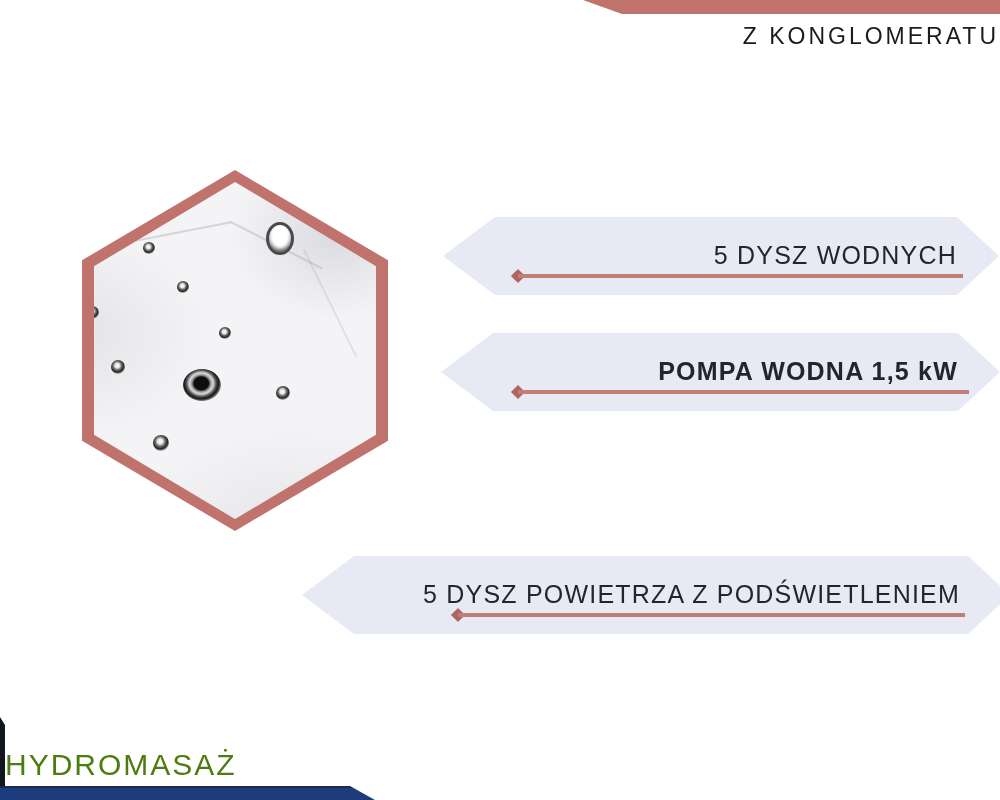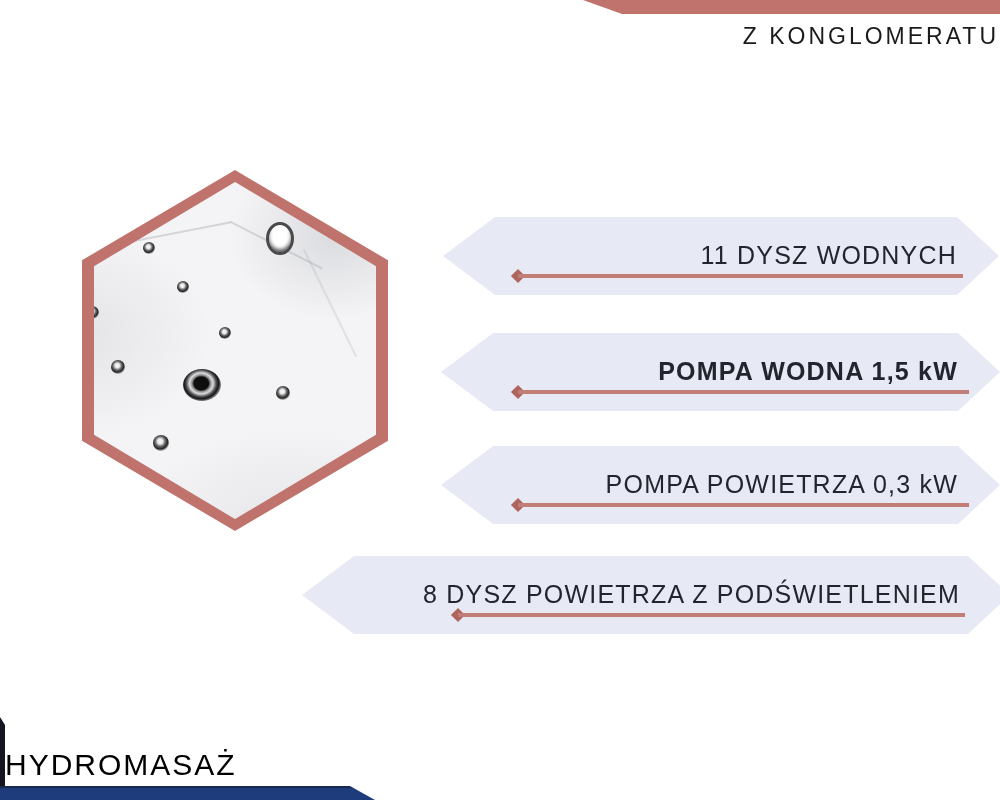--- a/index.html
+++ b/index.html
@@ -94,21 +94,21 @@
   }
   .banner.b1 .diamond { left:70px; }  .banner.b1 .cline { left:75px; width:445px; }
   .banner.b2 .diamond { left:72px; }  .banner.b2 .cline { left:77px; width:451px; }
   .banner.b3 .diamond { left:72px; }  .banner.b3 .cline { left:77px; width:451px; }
   .banner.b4 .diamond { left:151px; } .banner.b4 .cline { left:156px; width:507px; }
 
   
   .footer-title {
     position:absolute; left:5px; top:748px;
     font-size:30px; line-height:34px; letter-spacing:2px;
-    color:#000000; white-space:nowrap;
+    color:#4d7c0f; white-space:nowrap;
   }
   .footer-band {
     position:absolute; left:0; top:786px; width:375px; height:14px;
     background:linear-gradient(#182a50 0 2px, #1e3c7c 2px);
     clip-path: polygon(0 0, 350px 0, 100% 100%, 0 100%);
   }
   .edge-sliver {
     position:absolute; left:0; top:717px; width:5px; height:69px;
     background:#11161f;
     clip-path: polygon(0 0, 100% 8px, 100% 100%, 0 100%);
@@ -133,39 +133,34 @@
       <div class="jet j4"></div>
       <div class="jet j5"></div>
       <div class="jet j6"></div>
       <div class="drain"></div>
       <div class="jet j8"></div>
       <div class="jet j9"></div>
     </div>
   </div>
 
   <div class="banner b1">
-    <div class="feature-label">11 DYSZ WODNYCH</div>
+    <div class="feature-label">5 DYSZ WODNYCH</div>
     <div class="diamond"></div>
     <div class="cline"></div>
   </div>
 
   <div class="banner b2">
     <div class="feature-label">POMPA WODNA 1,5 kW</div>
     <div class="diamond"></div>
     <div class="cline"></div>
   </div>
 
-  <div class="banner b3">
-    <div class="feature-label">POMPA POWIETRZA 0,3 kW</div>
-    <div class="diamond"></div>
-    <div class="cline"></div>
-  </div>
 
   <div class="banner b4">
-    <div class="feature-label">8 DYSZ POWIETRZA Z PODŚWIETLENIEM</div>
+    <div class="feature-label">5 DYSZ POWIETRZA Z PODŚWIETLENIEM</div>
     <div class="diamond"></div>
     <div class="cline"></div>
   </div>
 
   <div class="edge-sliver"></div>
   <div class="footer-title">HYDROMASAŻ</div>
   <div class="footer-band"></div>
 
 </div>
 

